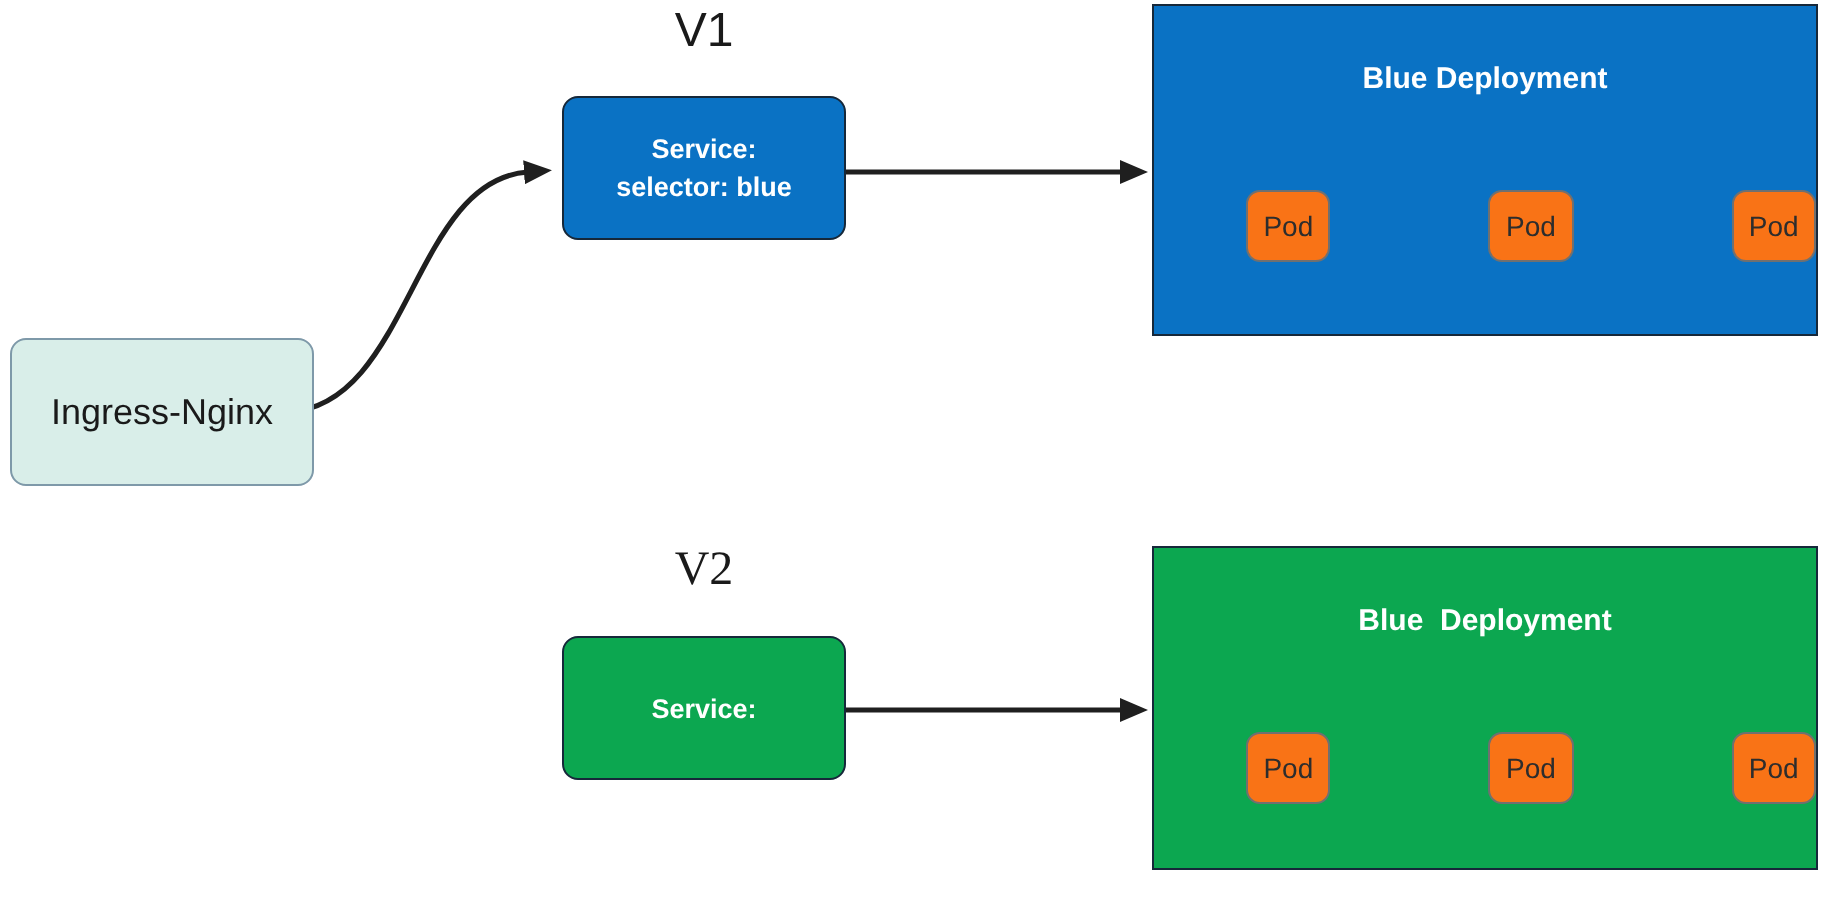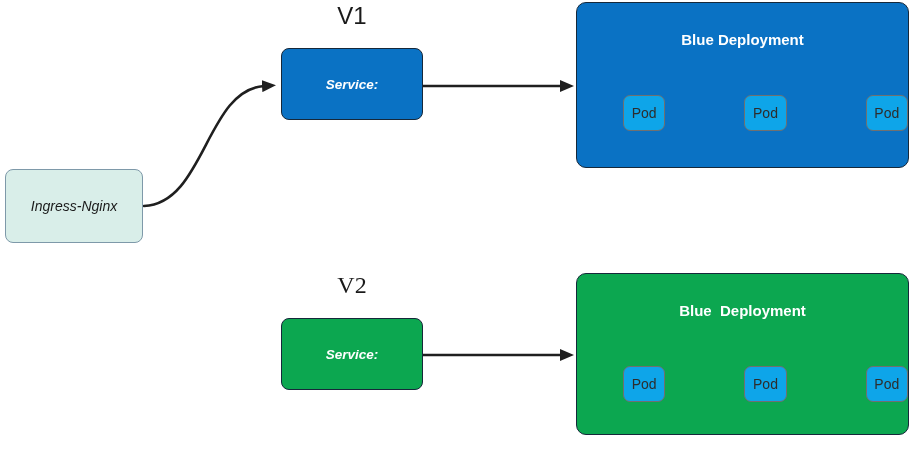--- a/index.html
+++ b/index.html
@@ -36,30 +36,29 @@
   }
   .arrowhead { fill: var(--arrow); }
 
   .node {
     position: absolute;
     box-sizing: border-box;
     display: flex;
     align-items: center;
     justify-content: center;
     text-align: center;
-    font-style: italic;
   }
 
   .ingress-node {
     left: 5px; top: 169px;
-    width: 138px; height: 74px;
+    width: 152px; height: 74px;
     background: var(--ingress-fill);
     border: 1.5px solid var(--ingress-border);
     border-radius: 8px;
-    font-size: 14px;
+    font-size: 18px;
     color: var(--label-text);
   }
 
   .version-label {
     position: absolute;
     left: 281px;
     width: 142px;
     text-align: center;
     font-size: 24px;
     color: var(--label-text);
@@ -80,21 +79,21 @@
   }
   .service-node.blue { top: 48px; background: var(--blue); }
   .service-node.green { top: 318px; background: var(--green); }
 
   .deployment-node {
     position: absolute;
     left: 576px;
     width: 333px;
     box-sizing: border-box;
     border: 1px solid var(--node-border);
-    border-radius: 10px;
+    border-radius: 0;
   }
   .deployment-node.blue { top: 2px; height: 166px; background: var(--blue); }
   .deployment-node.green { top: 273px; height: 162px; background: var(--green); }
 
   .deployment-title {
     position: absolute;
     top: 28px; left: 0;
     width: 100%;
     text-align: center;
     color: #ffffff;
@@ -108,21 +107,21 @@
     top: 92px; left: 0;
     width: 100%;
     display: flex;
     justify-content: center;
     gap: 33px;
   }
 
   .pod {
     box-sizing: border-box;
     width: 76px; height: 36px;
-    background: #0ea5e9;
+    background: #f97316;
     border: 1px solid var(--pod-border);
     border-radius: 7px;
     display: flex;
     align-items: center;
     justify-content: center;
     font-size: 14px;
     color: var(--pod-text);
     margin-left: 46px;
   }
 </style>
@@ -143,20 +142,21 @@
   </svg>
 
   <div class="node ingress-node">
     <span>Ingress-Nginx</span>
   </div>
 
   <div class="version-label v1">V1</div>
 
   <div class="node service-node blue">
     <span>Service:</span>
+    <span>selector: blue</span>
   </div>
 
   <div class="deployment-node blue">
     <div class="deployment-title">Blue Deployment</div>
     <div class="pods-row">
       <div class="pod">Pod</div>
       <div class="pod">Pod</div>
       <div class="pod">Pod</div>
     </div>
   </div>

